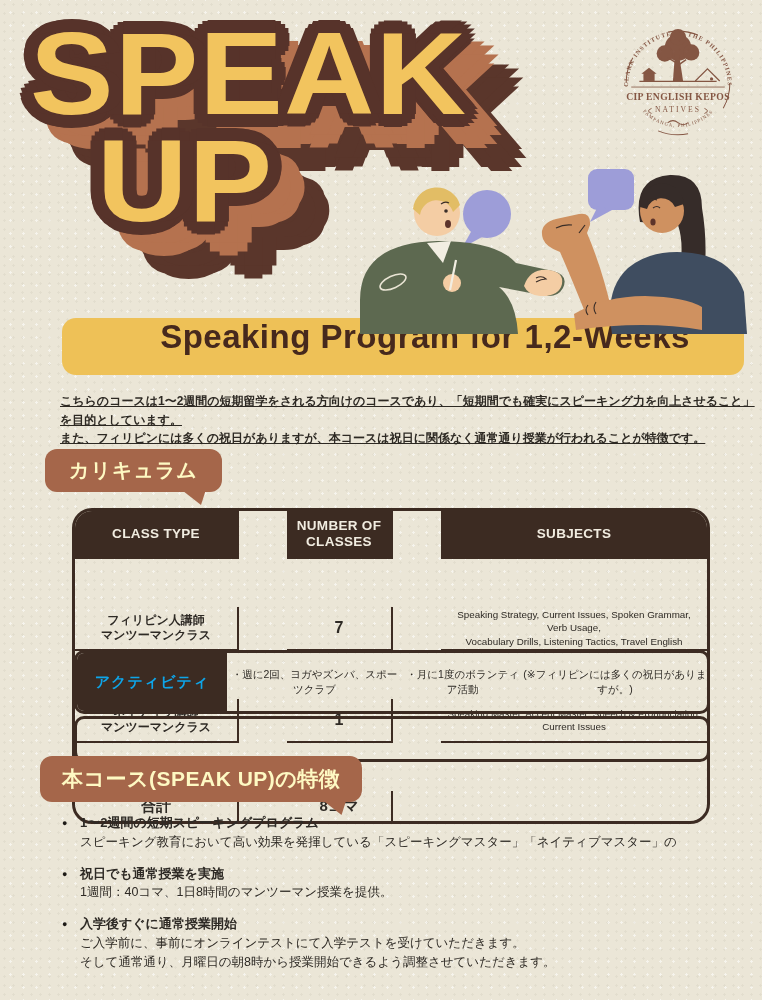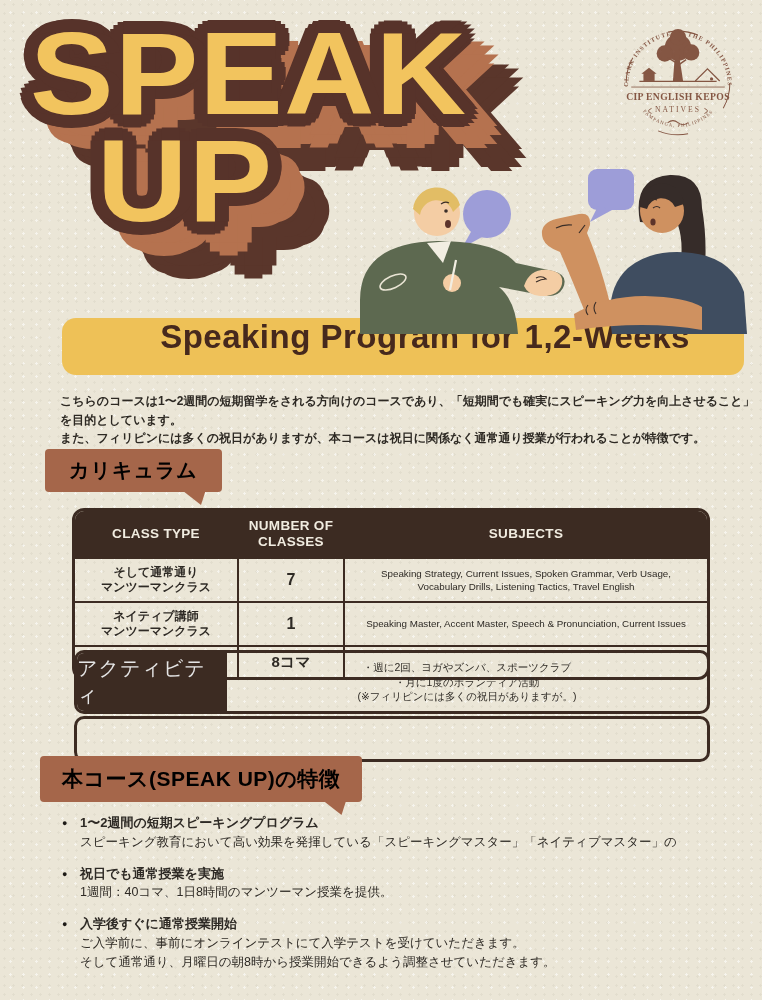--- a/index.html
+++ b/index.html
@@ -22,44 +22,44 @@
   .logo{position:absolute;left:610px;top:24px;width:136px;height:120px;z-index:6;opacity:.92;}
   .logo text{fill:#7c4a37;font-family:"Liberation Serif","DejaVu Serif",serif;}
   .logo .ink{fill:#7c4a37;}
   .logo .ln{stroke:#7c4a37;fill:none;}
   
   .illus{position:absolute;left:352px;top:138px;width:402px;height:200px;z-index:5;}
   
   .banner{position:absolute;left:62px;top:318px;width:638px;height:57px;background:#eec157;border-radius:14px;z-index:2;
     display:flex;align-items:flex-start;justify-content:center;color:#46291d;font-weight:bold;font-size:33px;letter-spacing:0.5px;padding-left:44px;}
   
-  .intro{position:absolute;left:60px;top:392px;width:660px;color:#2d2923;font-size:12px;font-weight:600;line-height:1.55;}
+  .intro{position:absolute;left:60px;top:392px;width:660px;color:#2d2923;font-size:12px;font-weight:600;line-height:1.55;text-decoration:underline;}
   .intro div{white-space:nowrap;}
   
-  .badge{position:absolute;background:#a5664a;color:#000000;font-weight:bold;border-radius:4px;z-index:3;}
+  .badge{position:absolute;background:#a5664a;color:#fef9c3;font-weight:bold;border-radius:12px;z-index:3;}
   .badge::after{content:"";position:absolute;right:16px;bottom:-13px;width:24px;height:15px;background:#a5664a;clip-path:polygon(0 0,100% 0,80% 100%);}
   .badge-curriculum{left:45px;top:449px;padding:8px 24px;font-size:20px;letter-spacing:1px;}
   .badge-features{left:40px;top:756px;padding:9px 22px;font-size:21px;letter-spacing:.5px;}
   
-  .tbl{position:absolute;left:72px;top:508px;width:632px;border:3px solid #3c2b22;border-radius:12px;overflow:hidden;
-    display:grid;grid-template-columns:164px 106px 1fr;}
+  .tbl{position:absolute;left:72px;top:508px;width:632px;border:3px solid #3c2b22;border-radius:20px;overflow:hidden;
+    display:grid;grid-template-columns:164px 106px 1fr;gap:48px;}
   .tbl .c{display:flex;flex-direction:column;align-items:center;justify-content:center;text-align:center;
     border-right:2px solid #3c2b22;border-bottom:2px solid #3c2b22;padding:2px 6px;color:#2e2a25;}
   .tbl .c:nth-child(3n){border-right:none;}
   .tbl .c.last{border-bottom:none;}
   .tbl .th{background:#3c2b22;color:#f1ece0;font-weight:bold;font-size:13.5px;line-height:1.15;height:42px;letter-spacing:.3px;}
   .tbl .jp{font-size:12px;font-weight:600;line-height:1.25;height:38px;}
   .tbl .num{font-size:16px;font-weight:bold;}
   .tbl .sub{font-size:9.8px;line-height:1.35;font-weight:500;}
   .tbl .tot{font-size:15px;font-weight:bold;height:26px;}
   
   .xrow{position:absolute;left:74px;width:630px;border:3px solid #3c2b22;border-radius:10px;overflow:hidden;display:flex;}
-  .xrow .lab{width:150px;flex:none;background:#3c2b22;color:#e5e5e5;font-weight:normal;font-size:20px;
+  .xrow .lab{width:150px;flex:none;background:#3c2b22;color:#0ea5e9;font-weight:bold;font-size:15px;
     display:flex;align-items:center;justify-content:center;letter-spacing:1px;}
-  .xrow .val{flex:1;display:flex;flex-direction:column;align-items:center;justify-content:center;
+  .xrow .val{flex:1;display:flex;flex-direction:row;align-items:center;justify-content:center;
     color:#2e2a25;font-size:10.5px;line-height:1.4;font-weight:500;text-align:center;}
   .xrow1{top:650px;height:58px;}
   .xrow2{top:716px;height:40px;}
   
   .features{position:absolute;left:62px;top:814px;width:672px;color:#2e2a25;}
   .feat{display:grid;grid-template-columns:18px 1fr;margin-bottom:13px;}
   .feat .dot{font-size:9px;line-height:1;margin-top:5px;color:#1d1a16;}
   .feat .ft{font-size:13px;font-weight:bold;line-height:1.45;}
   .feat .fb{font-size:12.5px;font-weight:500;line-height:1.5;white-space:nowrap;}
 </style>
@@ -174,21 +174,21 @@
   <div class="badge badge-curriculum">
     <span>カリキュラム</span>
   </div>
 
   <div class="tbl">
     <div class="c th">CLASS TYPE</div>
     <div class="c th">NUMBER OF CLASSES</div>
     <div class="c th">SUBJECTS</div>
 
     <div class="c jp">
-      <span>そして通常通り</span>
+      <span>フィリピン人講師</span>
         <span>マンツーマンクラス</span>
     </div>
     <div class="c jp num">7</div>
     <div class="c jp sub">
       <span>Speaking Strategy, Current Issues, Spoken Grammar, Verb Usage,</span>
         <span>Vocabulary Drills, Listening Tactics, Travel English</span>
     </div>
 
     <div class="c jp">
       <span>ネイティブ講師</span>

